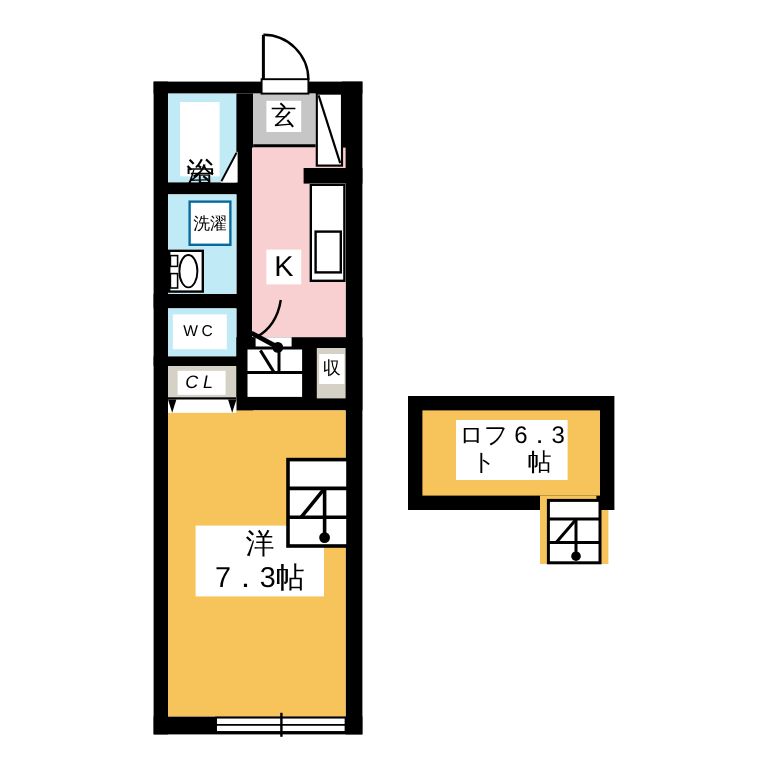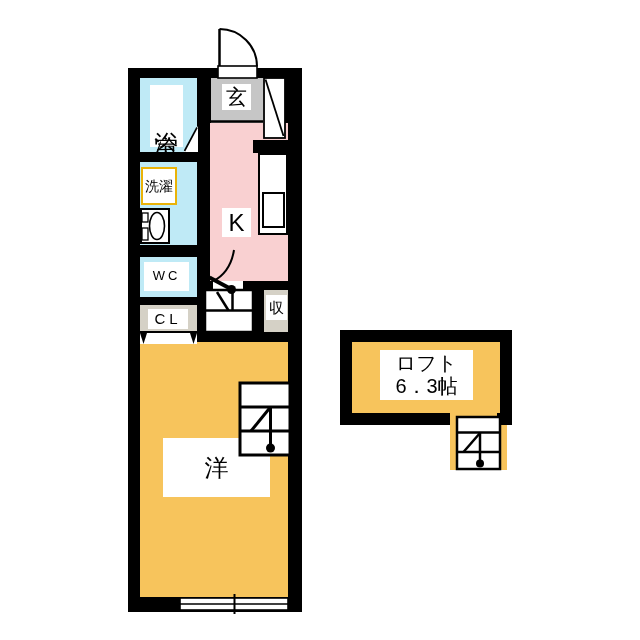--- a/index.html
+++ b/index.html
@@ -7,21 +7,21 @@
   #plan{position:relative;width:640px;height:640px;background:#fff;overflow:hidden;}
   .abs{position:absolute;box-sizing:border-box;}
   .wall{background:var(--wall,#000);}
   .water{background:var(--water,#bfeaf6);}
   .pink{background:var(--kitchen,#f9d0d1);}
   .orange{background:var(--room,#f7c45c);}
   .gray{background:var(--genkan,#c6c6c6);}
   .warmgray{background:var(--closet,#d5d1c6);}
   .labelbox{background:#fff;display:flex;align-items:center;justify-content:center;
             text-align:center;line-height:1.15;}
-  .bordered{border:2px solid #eab308;}
+  .bordered{border:2px solid #0369a1;margin-left:16px;}
   .vtext{writing-mode:vertical-rl;text-orientation:upright;letter-spacing:4px;}
   svg{position:absolute;left:0;top:0;pointer-events:none;}
 </style>
 </head>
 <body>
 
 <div id="plan">
 
   <div class="abs wall" style="left:128px;top:68px;width:12px;height:544px;"></div>
   <div class="abs wall" style="left:128px;top:68px;width:174px;height:10px;"></div>
@@ -58,29 +58,30 @@
   <div class="abs wall" style="left:340px;top:330px;width:172px;height:95px;"></div>
   <div class="abs orange" style="left:352px;top:342px;width:148px;height:71px;"></div>
   <div class="abs orange" style="left:450px;top:413px;width:47px;height:12px;"></div>
   <div class="abs orange" style="left:450px;top:425px;width:57px;height:45px;"></div>
 
   <div class="abs labelbox vtext" style="left:150px;top:85px;width:33px;height:62px;font-size:24px;">浴室</div>
   <div class="abs labelbox" style="left:222px;top:84px;width:29px;height:26px;font-size:21px;">玄</div>
   <div class="abs labelbox bordered" style="left:141px;top:167px;width:36px;height:38px;font-size:14px;">洗濯</div>
   <div class="abs" style="left:140px;top:208px;width:30px;height:36px;background:#fff;border:2px solid #000;"></div>
   <div class="abs labelbox" style="left:144px;top:262px;width:45px;height:29px;font-size:13px;letter-spacing:3px;">WC</div>
-  <div class="abs labelbox" style="left:148px;top:309px;width:40px;height:20px;font-size:15px;letter-spacing:4px;">CL</div>
+  <div class="abs labelbox" style="left:148px;top:309px;width:40px;height:20px;font-size:15px;letter-spacing:4px;font-style:italic;">CL</div>
   <div class="abs labelbox" style="left:222px;top:208px;width:29px;height:29px;font-size:24px;">K</div>
   <div class="abs labelbox" style="left:266px;top:295px;width:21px;height:25px;font-size:15px;">収</div>
 
   <div class="abs labelbox" style="left:163px;top:438px;width:107px;height:59px;flex-direction:column;font-size:24px;">
     <div>洋</div>
+    <div>7．3帖</div>
   </div>
 
-  <div class="abs labelbox" style="left:380px;top:350px;width:93px;height:50px;flex-direction:column;font-size:20px;">
+  <div class="abs labelbox" style="left:380px;top:350px;width:93px;height:50px;flex-direction:row;font-size:20px;">
     <div>ロフト</div>
     <div>6．3帖</div>
   </div>
 
   <svg width="640" height="640" viewBox="0 0 640 640">
 
     <line x1="219.5" y1="29" x2="219.5" y2="66.5" stroke="#000" stroke-width="2.5"></line>
     <path d="M 219.5 29 A 37.5 37.5 0 0 1 257 66.5" fill="none" stroke="#000" stroke-width="2"></path>
     <rect x="218" y="66" width="39" height="12" fill="#fff" stroke="#000" stroke-width="1.6"></rect>
 

